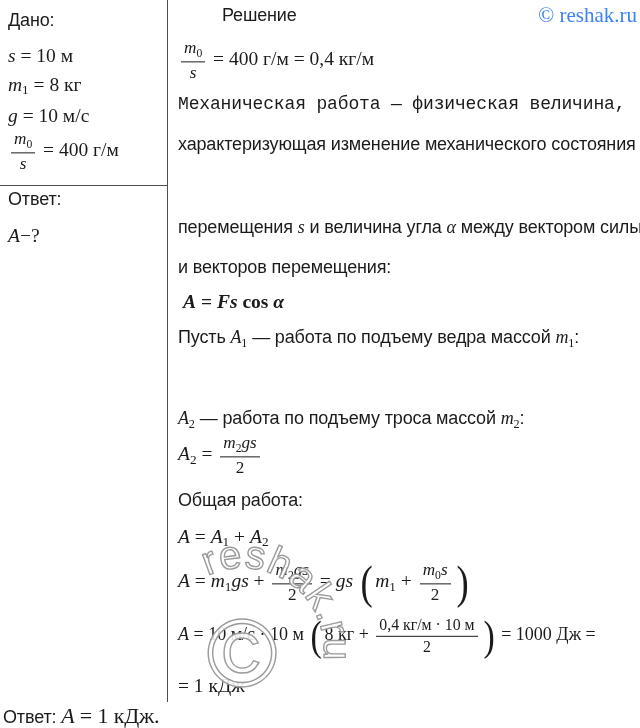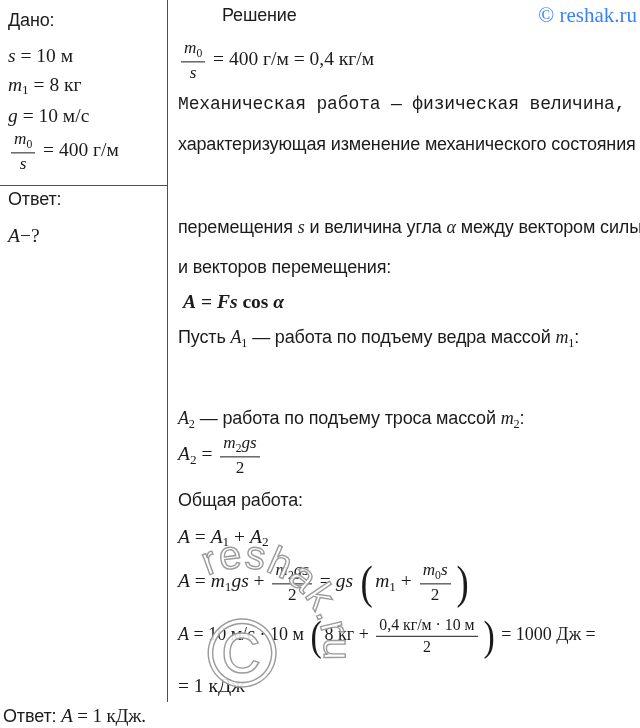--- a/index.html
+++ b/index.html
@@ -9,21 +9,21 @@
   }
   .vline{position:absolute;left:167px;top:0;width:1px;height:702px;background:#4f4f4f;}
   .hline{position:absolute;left:0;top:185px;width:167px;height:1px;background:#4f4f4f;}
   .brand{
     position:absolute;top:3px;right:3px;
     font-family:"Liberation Serif",serif;font-size:21px;color:#3b82f6;white-space:nowrap;
   }
   .line{position:absolute;transform:translateY(-50%);white-space:nowrap;}
   .sans{font-size:18px;letter-spacing:-0.15px;}
   .math{font-family:"Liberation Serif",serif;font-size:19.5px;}
-  .math-inline{font-family:"Liberation Serif",serif;font-size:19px;}
+  .math-inline{font-family:"Liberation Serif",serif;font-size:22px;}
   .tight{font-size:18px;}
   .tok-i{font-family:"Liberation Serif",serif;font-style:italic;}
   .tok-sb{font-family:"Liberation Serif",serif;font-size:0.68em;vertical-align:-0.28em;}
   .tok-r{}
   .frac{
     display:inline-block;vertical-align:middle;text-align:center;
     line-height:1.18;font-size:0.88em;margin:0 3px;
   }
   .frac .fr-n{display:block;padding:0 3px 1px 3px;border-bottom:1.3px solid #1b1b1b;}
   .frac .fr-d{display:block;padding-top:1px;}

